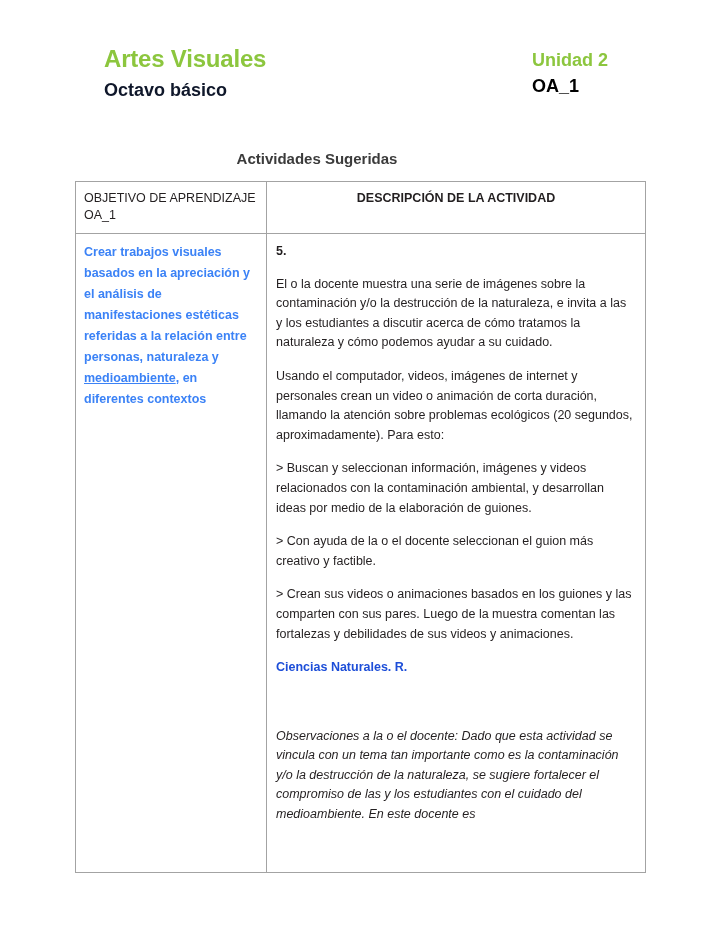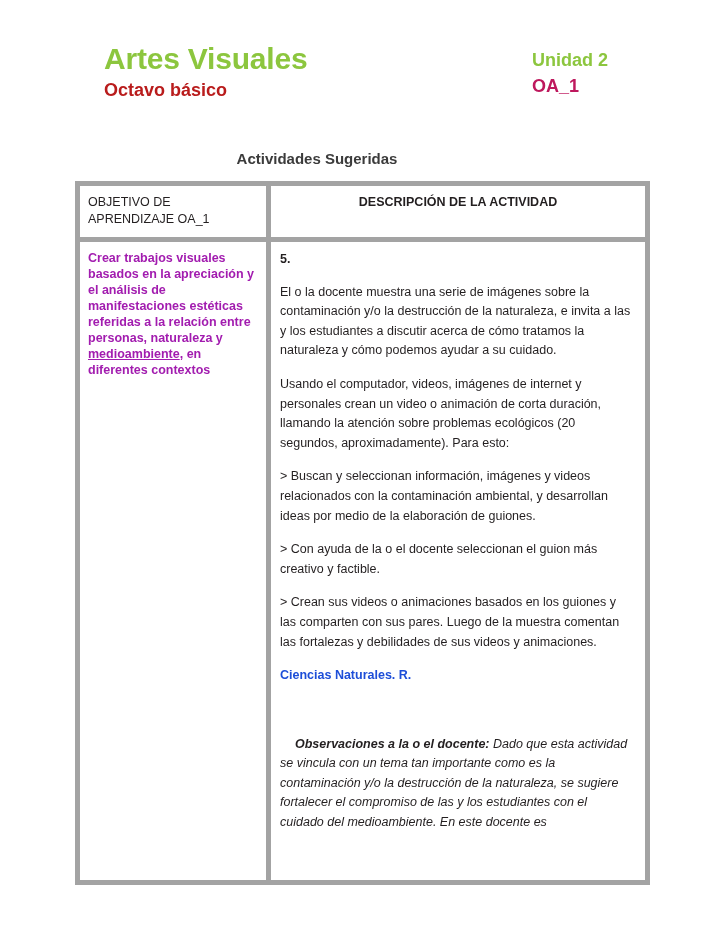--- a/index.html
+++ b/index.html
@@ -31,51 +31,51 @@
     top: 42px;
     width: 570px;
     height: 70px;
   }
   .header-left {
     position: absolute;
     left: 29px;
     top: 0;
   }
   .course-title {
-    font-size: 30px;
+    font-size: 24px;
     font-weight: bold;
     color: #8cc63e;
     line-height: 34px;
     letter-spacing: -0.2px;
     white-space: nowrap;
   }
   .course-level {
     font-size: 18px;
     font-weight: bold;
-    color: #b91c1c;
+    color: #0f172a;
     line-height: 24px;
     margin-top: 2px;
     white-space: nowrap;
   }
   .header-right {
     position: absolute;
     right: 37px;
     top: 5px;
   }
   .unit-label {
     font-size: 18px;
     font-weight: bold;
     color: #8cc63e;
     line-height: 26px;
     white-space: nowrap;
   }
   .oa-label {
     font-size: 18px;
     font-weight: bold;
-    color: #be185d;
+    color: #000000;
     line-height: 26px;
     white-space: nowrap;
   }
 
   
   .section-title {
     position: absolute;
     left: 0;
     top: 150px;
     width: 634px;
@@ -89,21 +89,21 @@
   .activities-table {
     position: absolute;
     left: 75px;
     top: 181px;
     width: 570px;
     border-collapse: collapse;
     table-layout: fixed;
   }
   .activities-table td,
   .activities-table th {
-    border: 5px solid #a3a3a3;
+    border: 1px solid #a3a3a3;
     vertical-align: top;
     padding: 0;
   }
   .col-obj { width: 191px; }
   .col-desc { width: 379px; }
 
   th.head-obj {
     text-align: left;
     font-size: 12.5px;
     font-weight: normal;
@@ -120,22 +120,22 @@
     padding: 8px 7px 8px 7px;
     line-height: 17px;
     vertical-align: top;
     margin-left: 30px;
   }
 
   td.cell-obj {
     padding: 8px 9px 10px 8px;
     font-size: 12.5px;
     font-weight: bold;
-    line-height: 16px;
-    color: #a21caf;
+    line-height: 21px;
+    color: #3b82f6;
   }
   td.cell-obj u { text-decoration: underline; }
 
   td.cell-desc {
     padding: 8px 12px 10px 9px;
     font-size: 12.5px;
     line-height: 19.6px;
     color: #231f20;
     height: 620px;
   }
@@ -154,23 +154,22 @@
     font-weight: bold;
     margin: 0 0 14px 0;
   }
   .spacer-block { height: 35px; }
   .para-italic {
     font-style: italic;
     margin: 0;
     line-height: 19.6px;
   }
   .para-italic b {
-    font-weight: bold;
+    font-weight: normal;
     font-style: italic;
-    margin-left: 15px;
   }
 </style>
 </head>
 <body>
 
 <div class="page">
 
   <div class="header">
     <div class="header-left">
       <div class="course-title">Artes Visuales</div>

